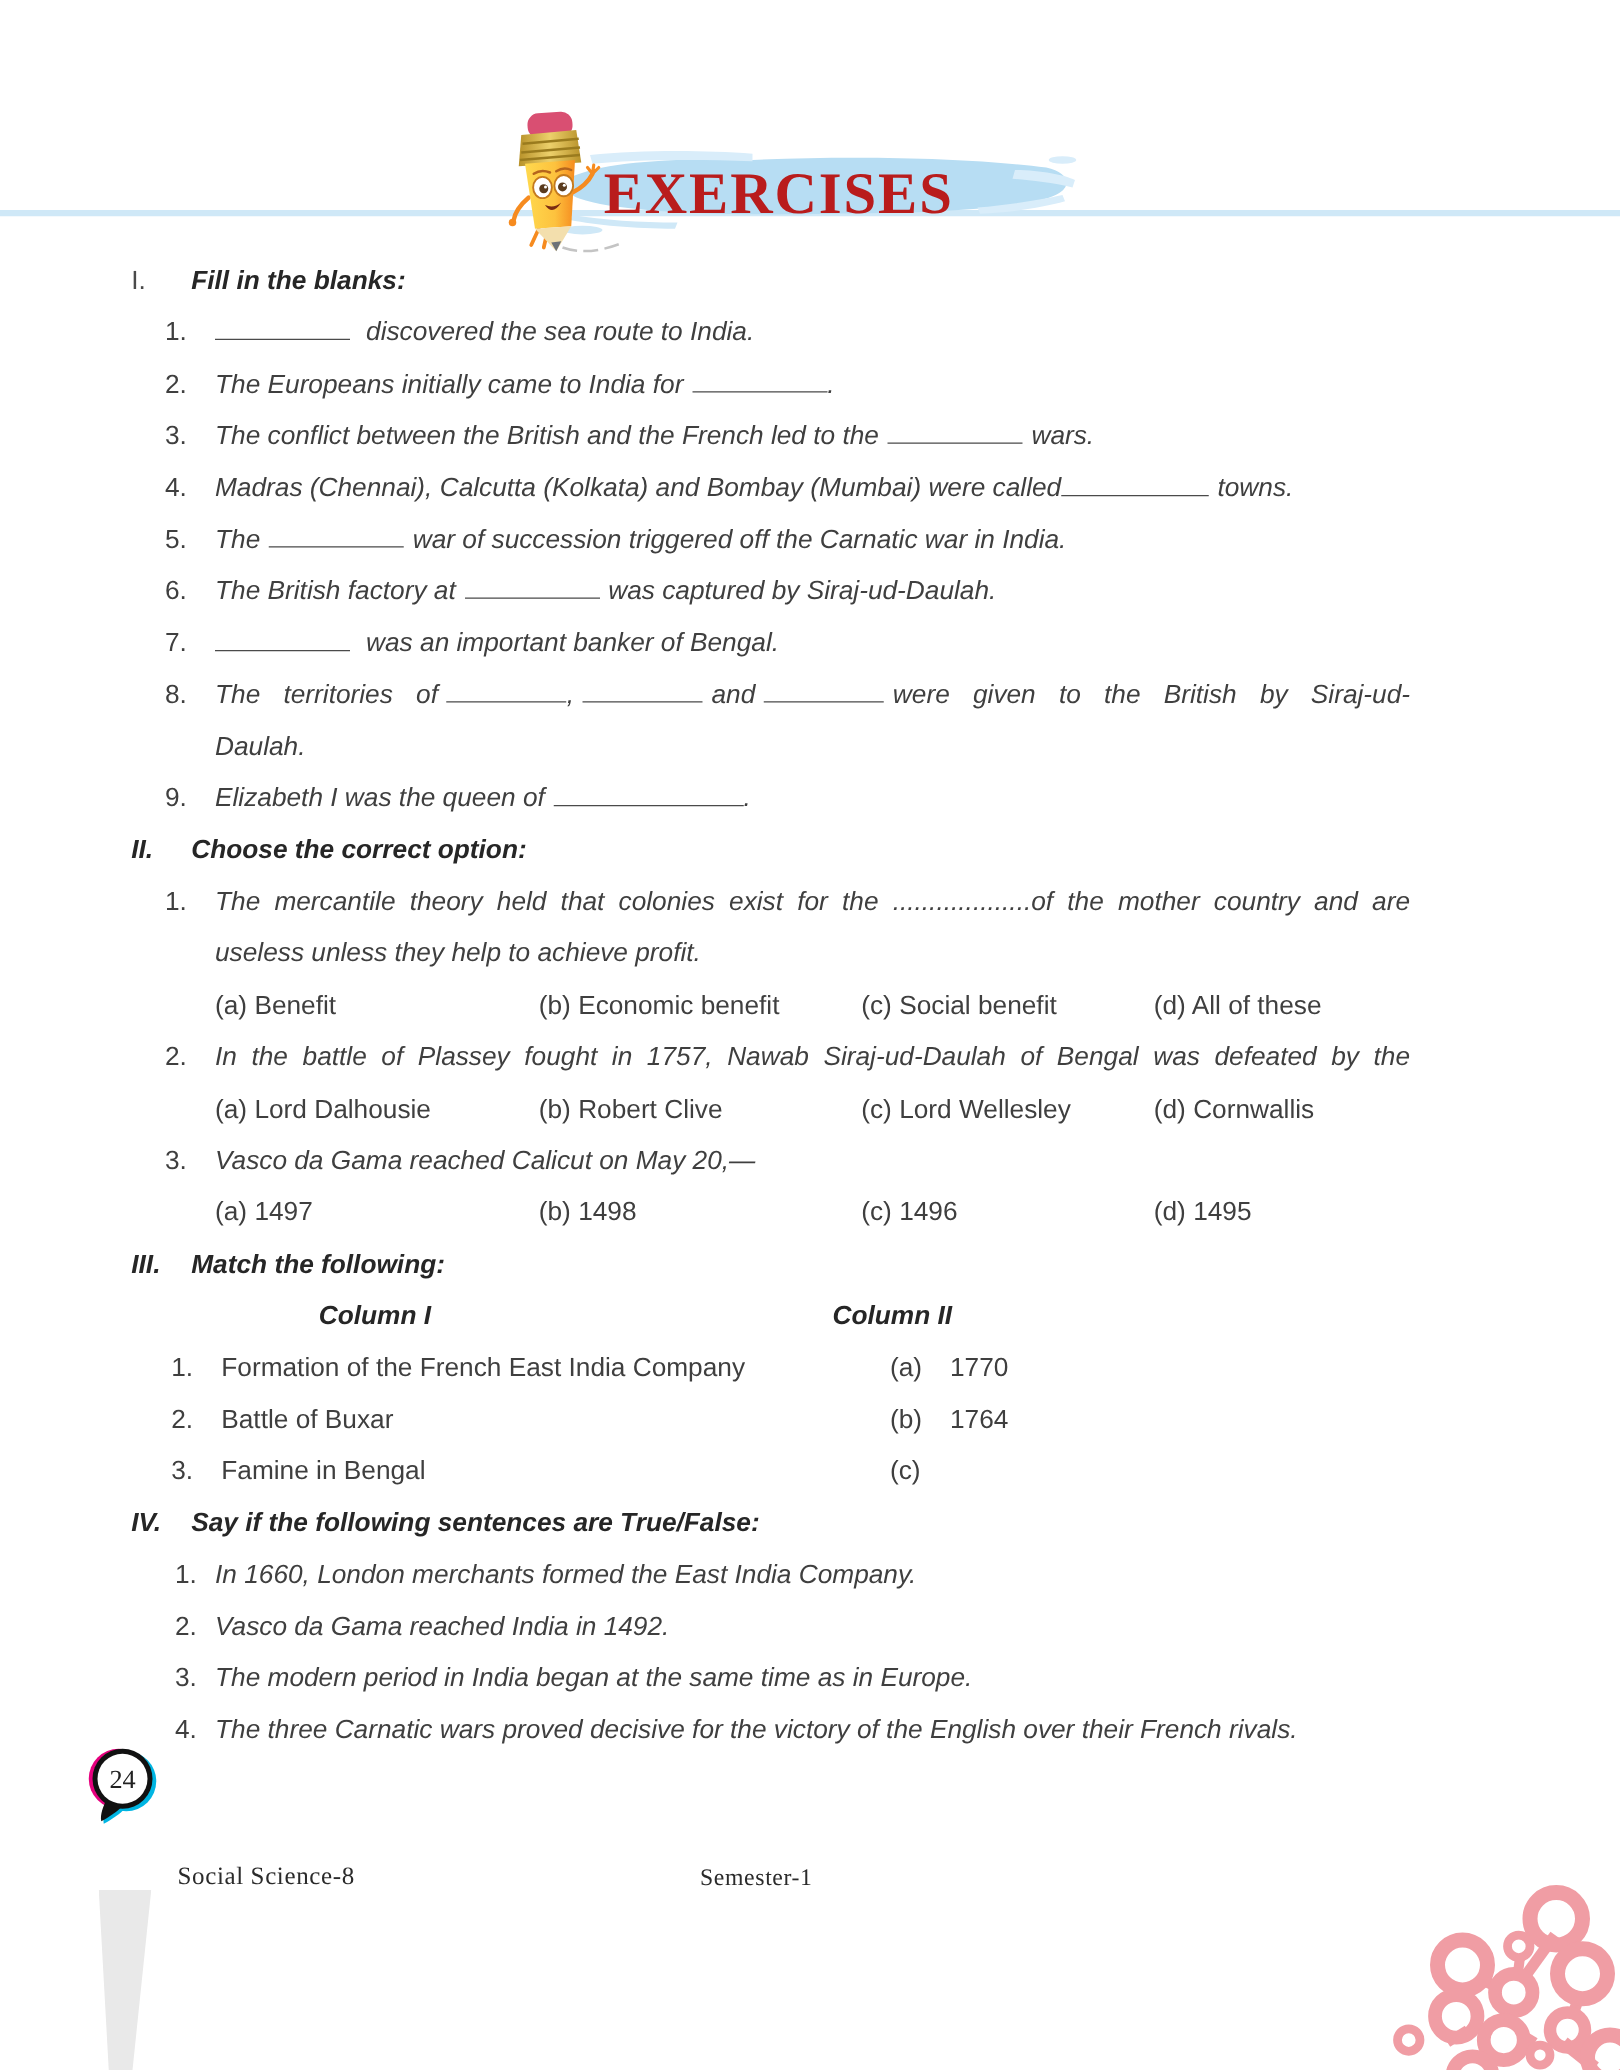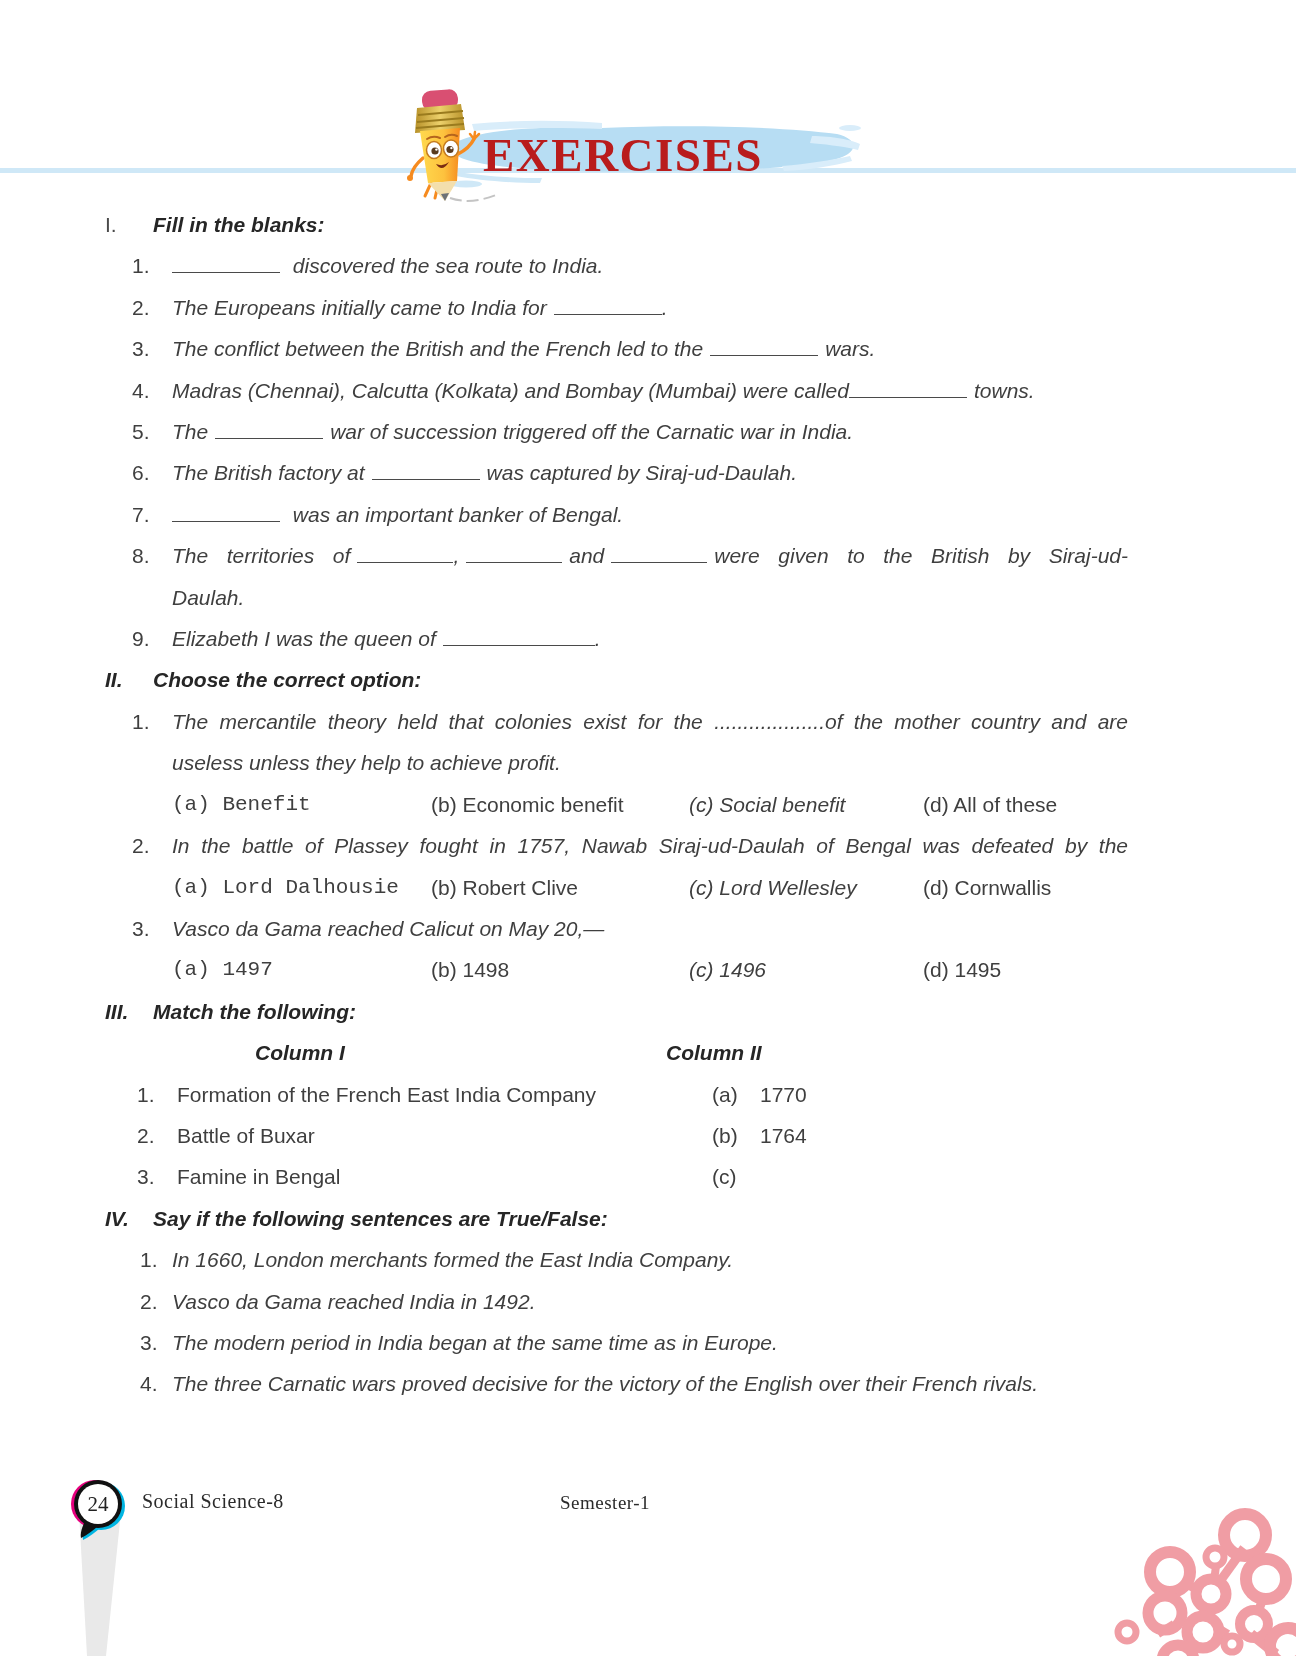--- a/index.html
+++ b/index.html
@@ -30,33 +30,33 @@
 
   .blank{display:inline-block;width:108px;height:3px;border-bottom:1.6px solid #4a4a4a;
          vertical-align:baseline;margin:0 7px;}
   .blank.w90{width:96px;}
   .blank.w115{width:118px;margin-left:0;}
   .blank.w150{width:152px;}
   .blank.hug-r{margin-right:0;}
 
   .opts{display:flex;padding-left:72px;box-sizing:border-box;}
   .opts .opt{flex:0 0 auto;}
-  .opts .opt:nth-child(1){width:259px;font-family:Liberation Mono, monospace;}
+  .opts .opt:nth-child(1){width:259px;}
   .opts .opt:nth-child(2){width:258px;}
-  .opts .opt:nth-child(3){width:234px;font-style:italic;}
+  .opts .opt:nth-child(3){width:234px;}
   .opts .opt:nth-child(4){flex:1;}
 
   .match-head{font-weight:bold;font-style:italic;color:#262626;}
   .match-head .col1{display:inline-block;width:566px;padding-left:155px;box-sizing:border-box;}
   .match-head .col2{display:inline-block;}
   .match-row{display:grid;grid-template-columns:77px 535px 48px 1fr;}
   .match-row .num{padding-left:37px;box-sizing:border-box;}
 
   
-  .badge-wrap{position:absolute;left:70px;top:1477px;width:58px;height:70px;z-index:3;}
+  .badge-wrap{position:absolute;left:70px;top:1396px;width:58px;height:70px;z-index:3;}
   .ribbon{position:absolute;left:76px;top:1512px;width:46px;height:144px;background:#e9e9e9;
           clip-path:polygon(3px 0,45px 0,30px 144px,11px 144px);z-index:1;}
   .book-title{position:absolute;left:142px;top:1490px;font-family:"Liberation Serif",serif;
               font-size:20px;color:#2b2b2b;letter-spacing:.5px;z-index:3;}
   .semester{position:absolute;left:560px;top:1492px;font-family:"Liberation Serif",serif;
             font-size:19px;color:#2b2b2b;letter-spacing:.5px;z-index:3;}
   .decor-wrap{position:absolute;right:0;bottom:0;width:250px;height:240px;z-index:2;}
 </style>
 </head>
 <body>

